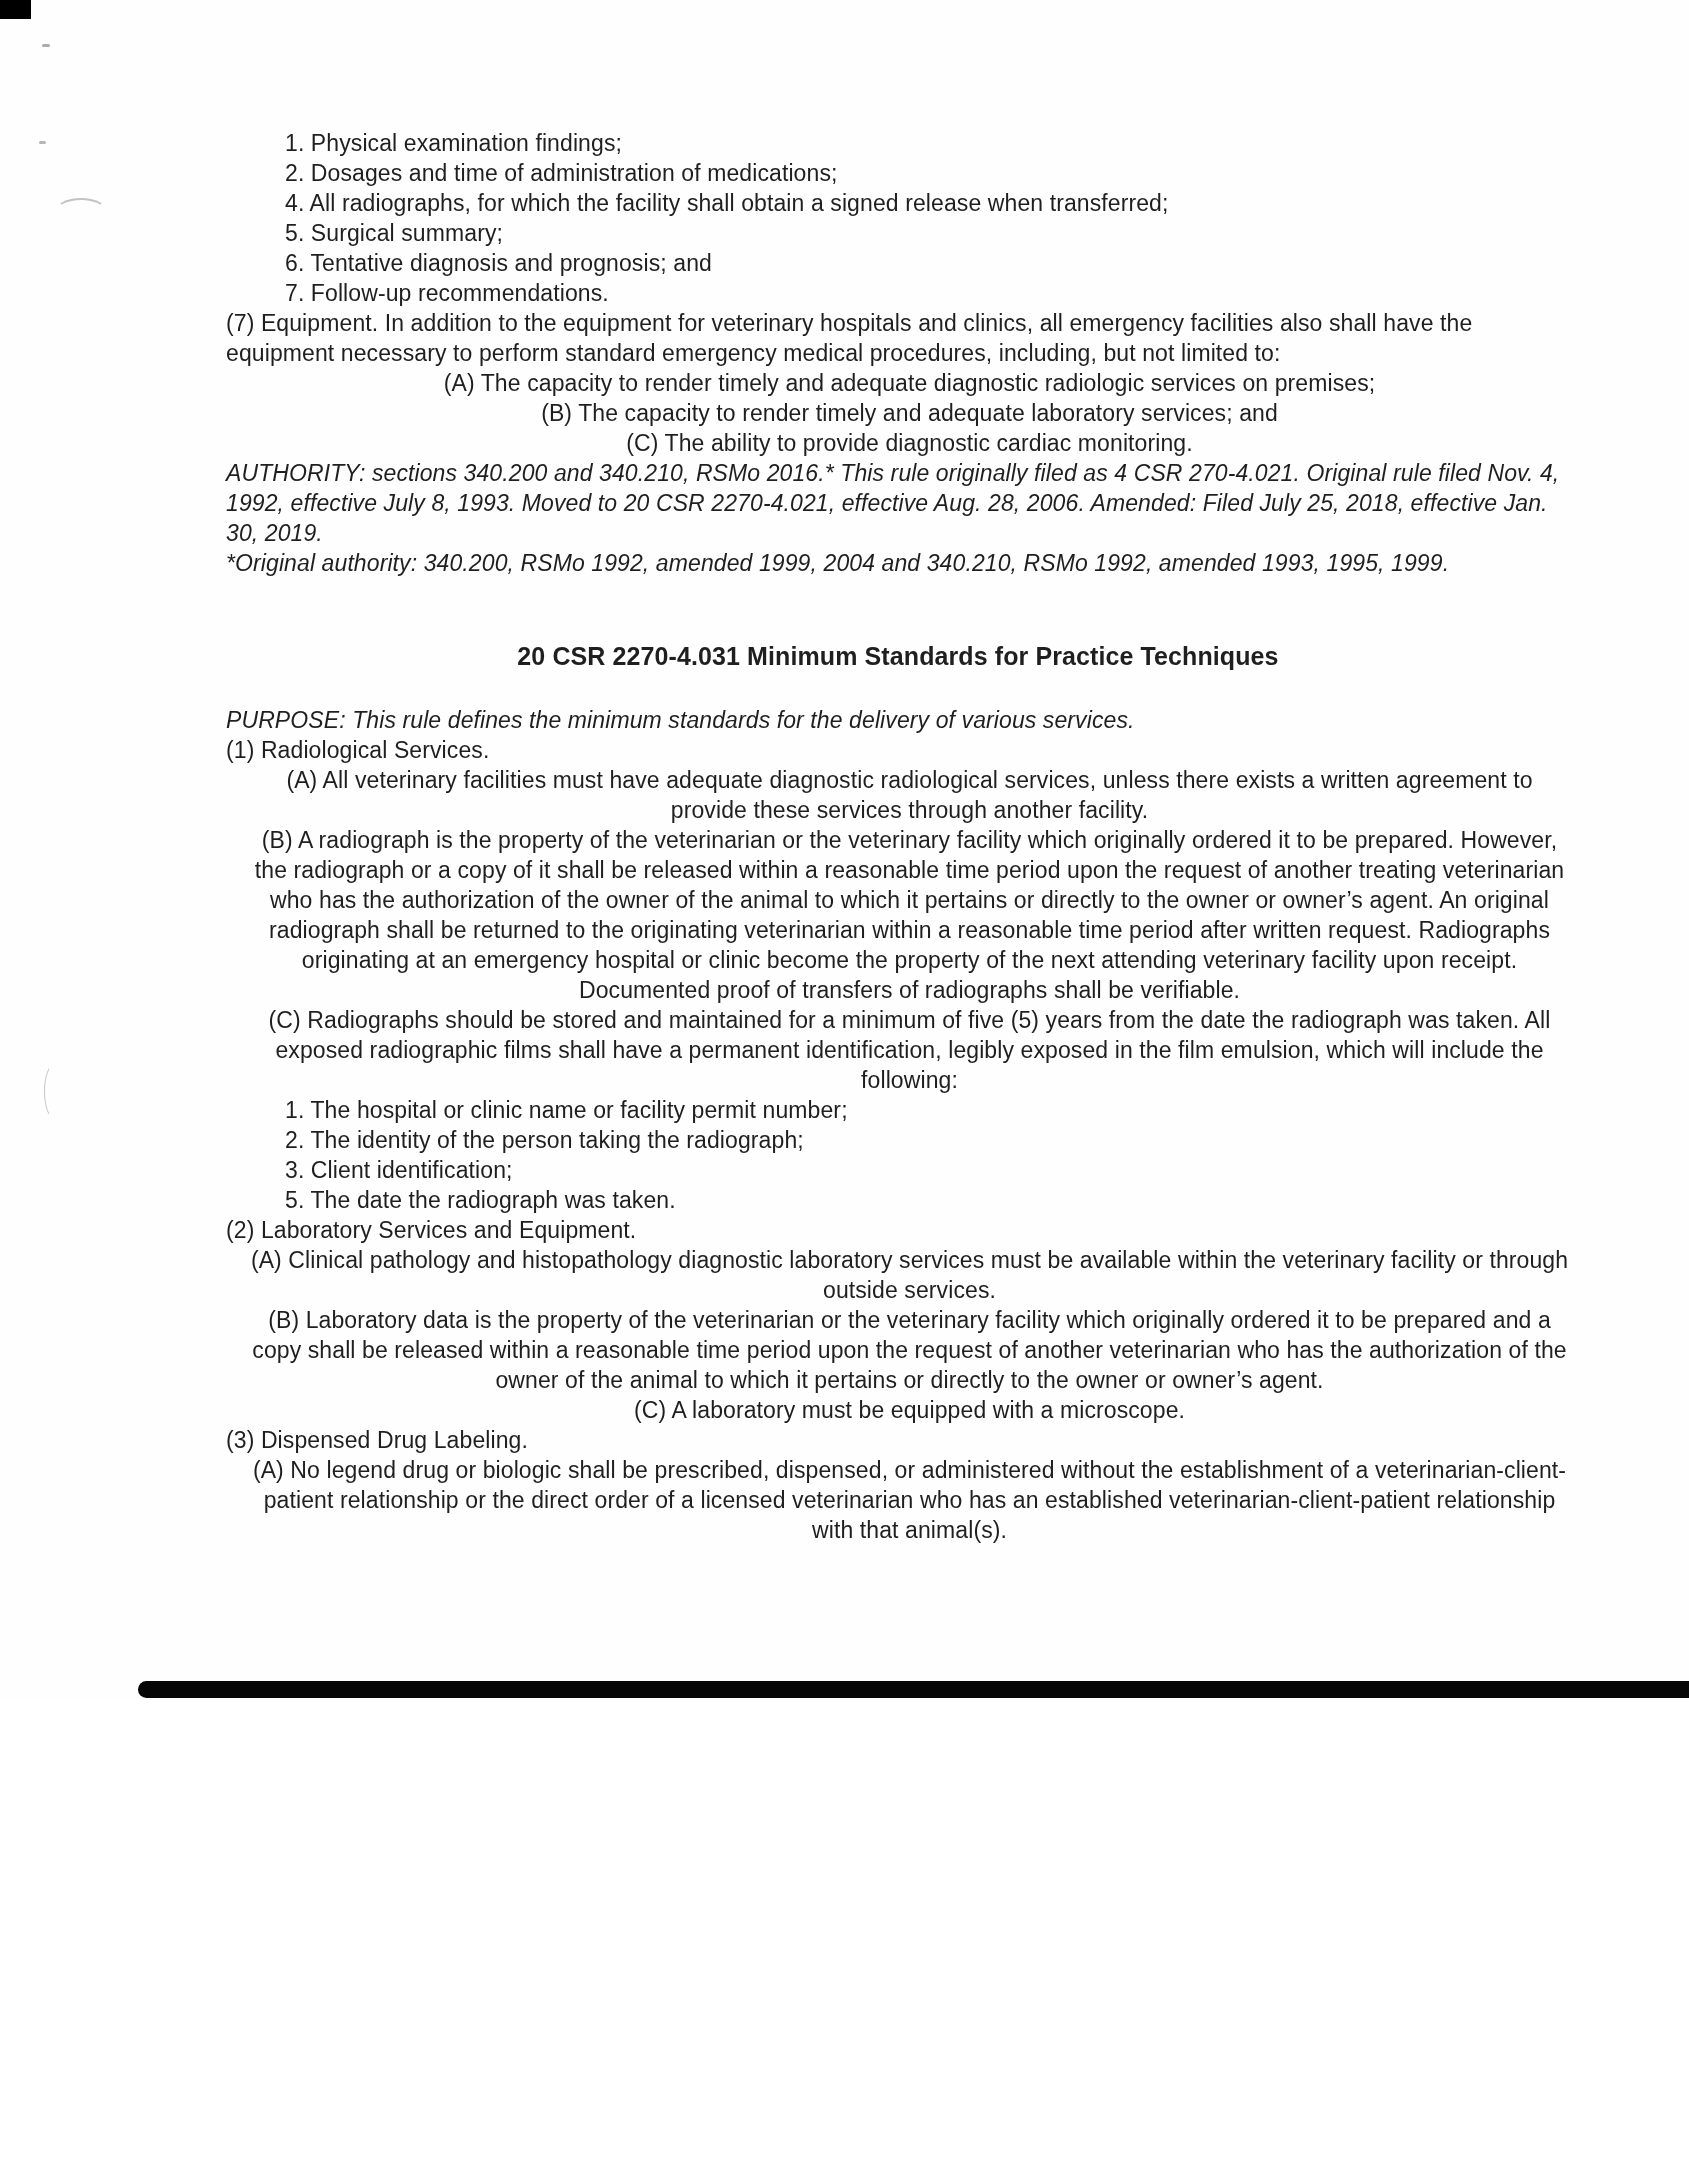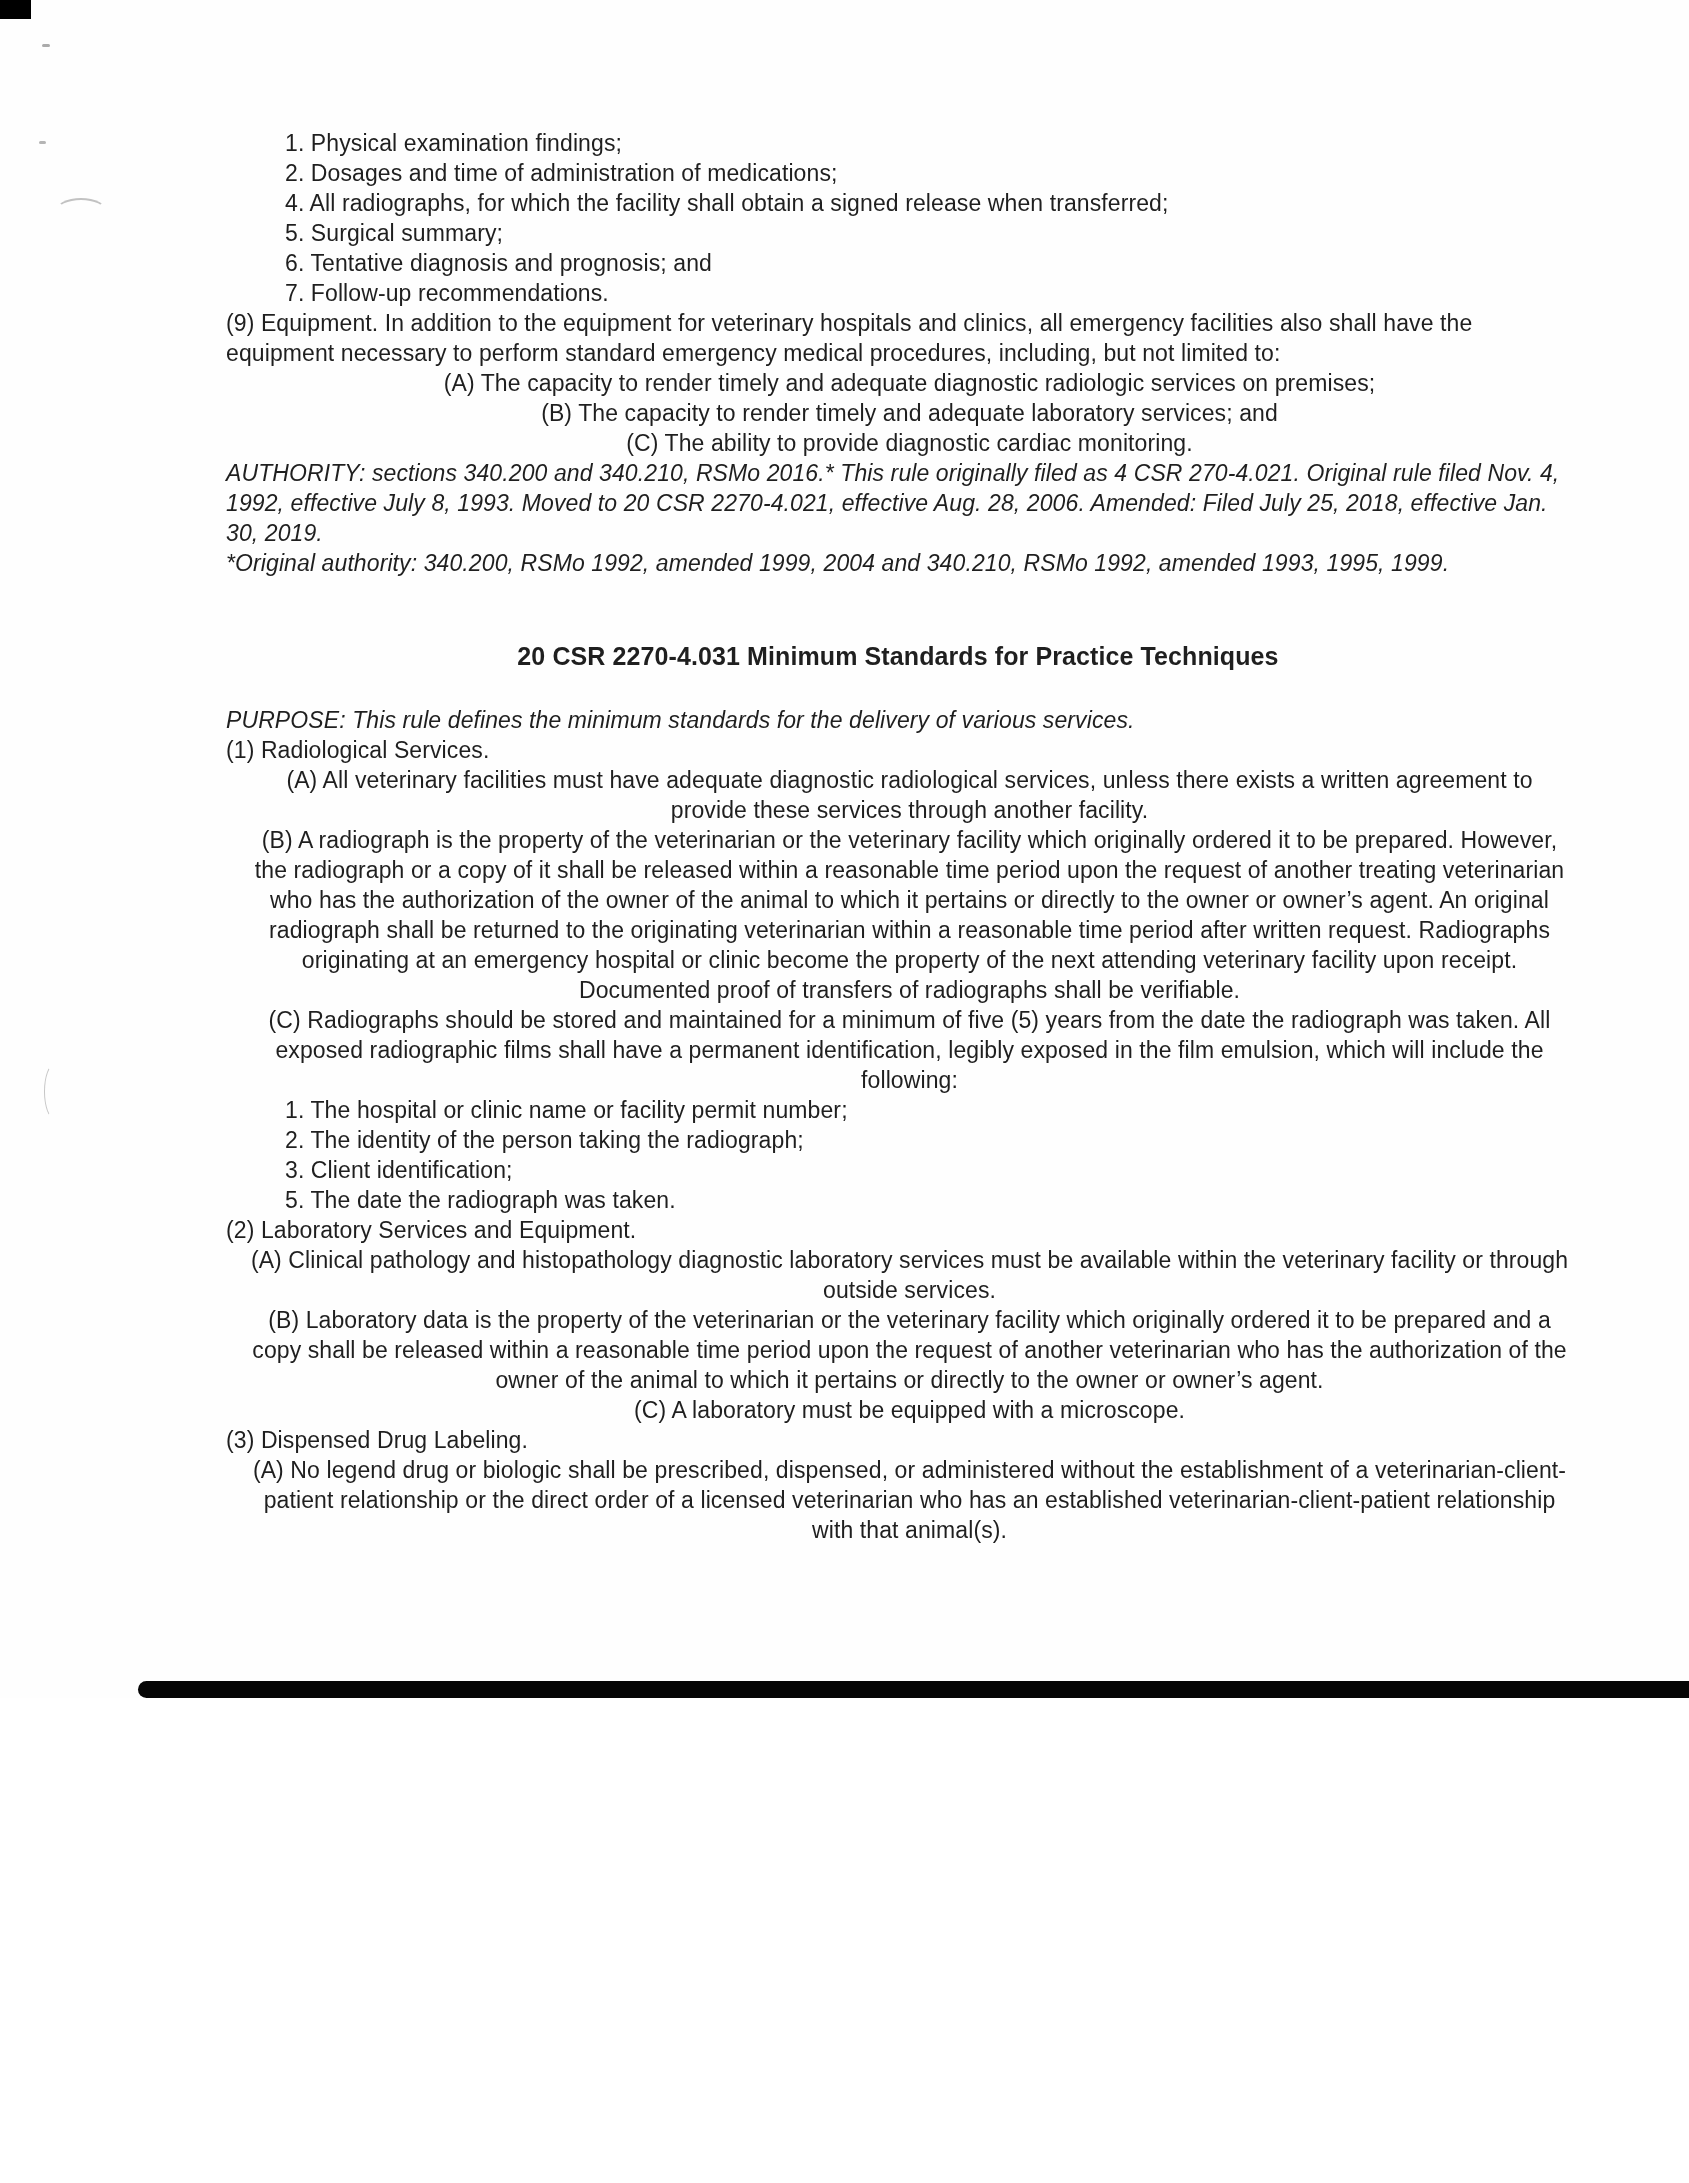--- a/index.html
+++ b/index.html
@@ -86,21 +86,21 @@
 
   <main class="content">
 
     <p class="ind2">1. Physical examination findings;</p>
     <p class="ind2">2. Dosages and time of administration of medications;</p>
     <p class="ind2">4. All radiographs, for which the facility shall obtain a signed release when transferred;</p>
     <p class="ind2">5. Surgical summary;</p>
     <p class="ind2">6. Tentative diagnosis and prognosis; and</p>
     <p class="ind2">7. Follow-up recommendations.</p>
 
-    <p class="gap">(9) Equipment. In addition to the equipment for veterinary hospitals and clinics, all emergency facilities also shall have the equipment necessary to perform standard emergency medical procedures, including, but not limited to:</p>
+    <p class="gap">(7) Equipment. In addition to the equipment for veterinary hospitals and clinics, all emergency facilities also shall have the equipment necessary to perform standard emergency medical procedures, including, but not limited to:</p>
     <p class="ind1">(A) The capacity to render timely and adequate diagnostic radiologic services on premises;</p>
     <p class="ind1">(B) The capacity to render timely and adequate laboratory services; and</p>
     <p class="ind1">(C) The ability to provide diagnostic cardiac monitoring.</p>
 
     <p class="gap italic">AUTHORITY: sections 340.200 and 340.210, RSMo 2016.* This rule originally filed as 4 CSR 270-4.021. Original rule filed Nov. 4, 1992, effective July 8, 1993. Moved to 20 CSR 2270-4.021, effective Aug. 28, 2006. Amended: Filed July 25, 2018, effective Jan. 30, 2019.</p>
     <p class="gap italic">*Original authority: 340.200, RSMo 1992, amended 1999, 2004 and 340.210, RSMo 1992, amended 1993, 1995, 1999.</p>
 
     <h2 class="heading">20 CSR 2270-4.031 Minimum Standards for Practice Techniques</h2>
 
     <p class="italic">PURPOSE: This rule defines the minimum standards for the delivery of various services.</p>

